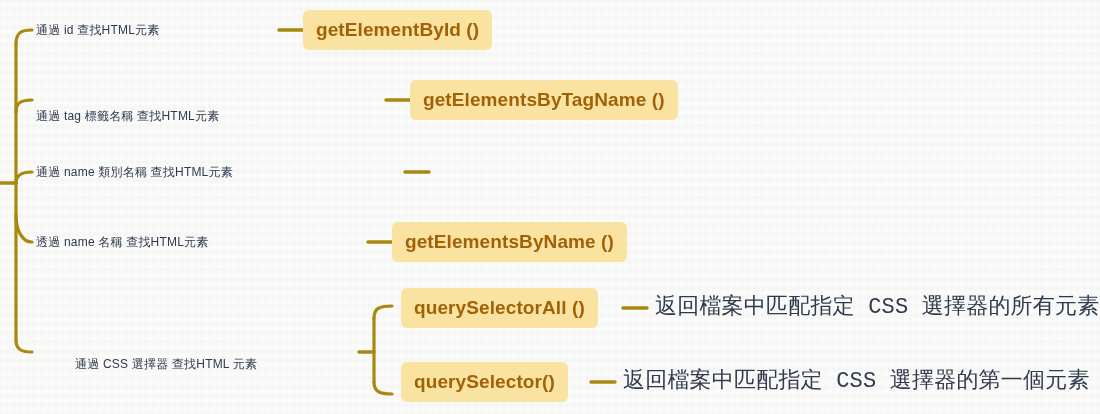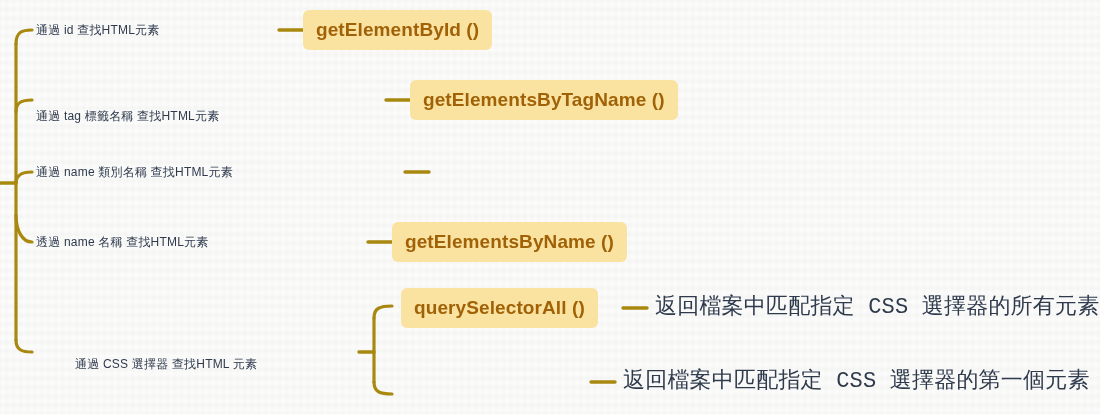--- a/index.html
+++ b/index.html
@@ -134,15 +134,16 @@
   <div class="node-label" style="left:36px; top:172px;">通過 name 類別名稱 查找HTML元素</div>
 
   <div class="node-label" style="left:36px; top:242px;">透過 name 名稱 查找HTML元素</div>
   <div class="pill" style="left:392px; top:242px;">getElementsByName ()</div>
 
   <div class="node-label" style="left:36px; top:364px;margin-left:39px;">通過 CSS 選擇器 查找HTML 元素</div>
 
   <div class="pill" style="left:401px; top:308px;">querySelectorAll ()</div>
   <div class="desc" style="left:655px; top:308px;">返回檔案中匹配指定 CSS 選擇器的所有元素</div>
 
+  <div class="pill" style="left:401px; top:382px;">querySelector()</div>
   <div class="desc" style="left:623px; top:382px;">返回檔案中匹配指定 CSS 選擇器的第一個元素</div>
 
 </div>
 
 </body></html>

